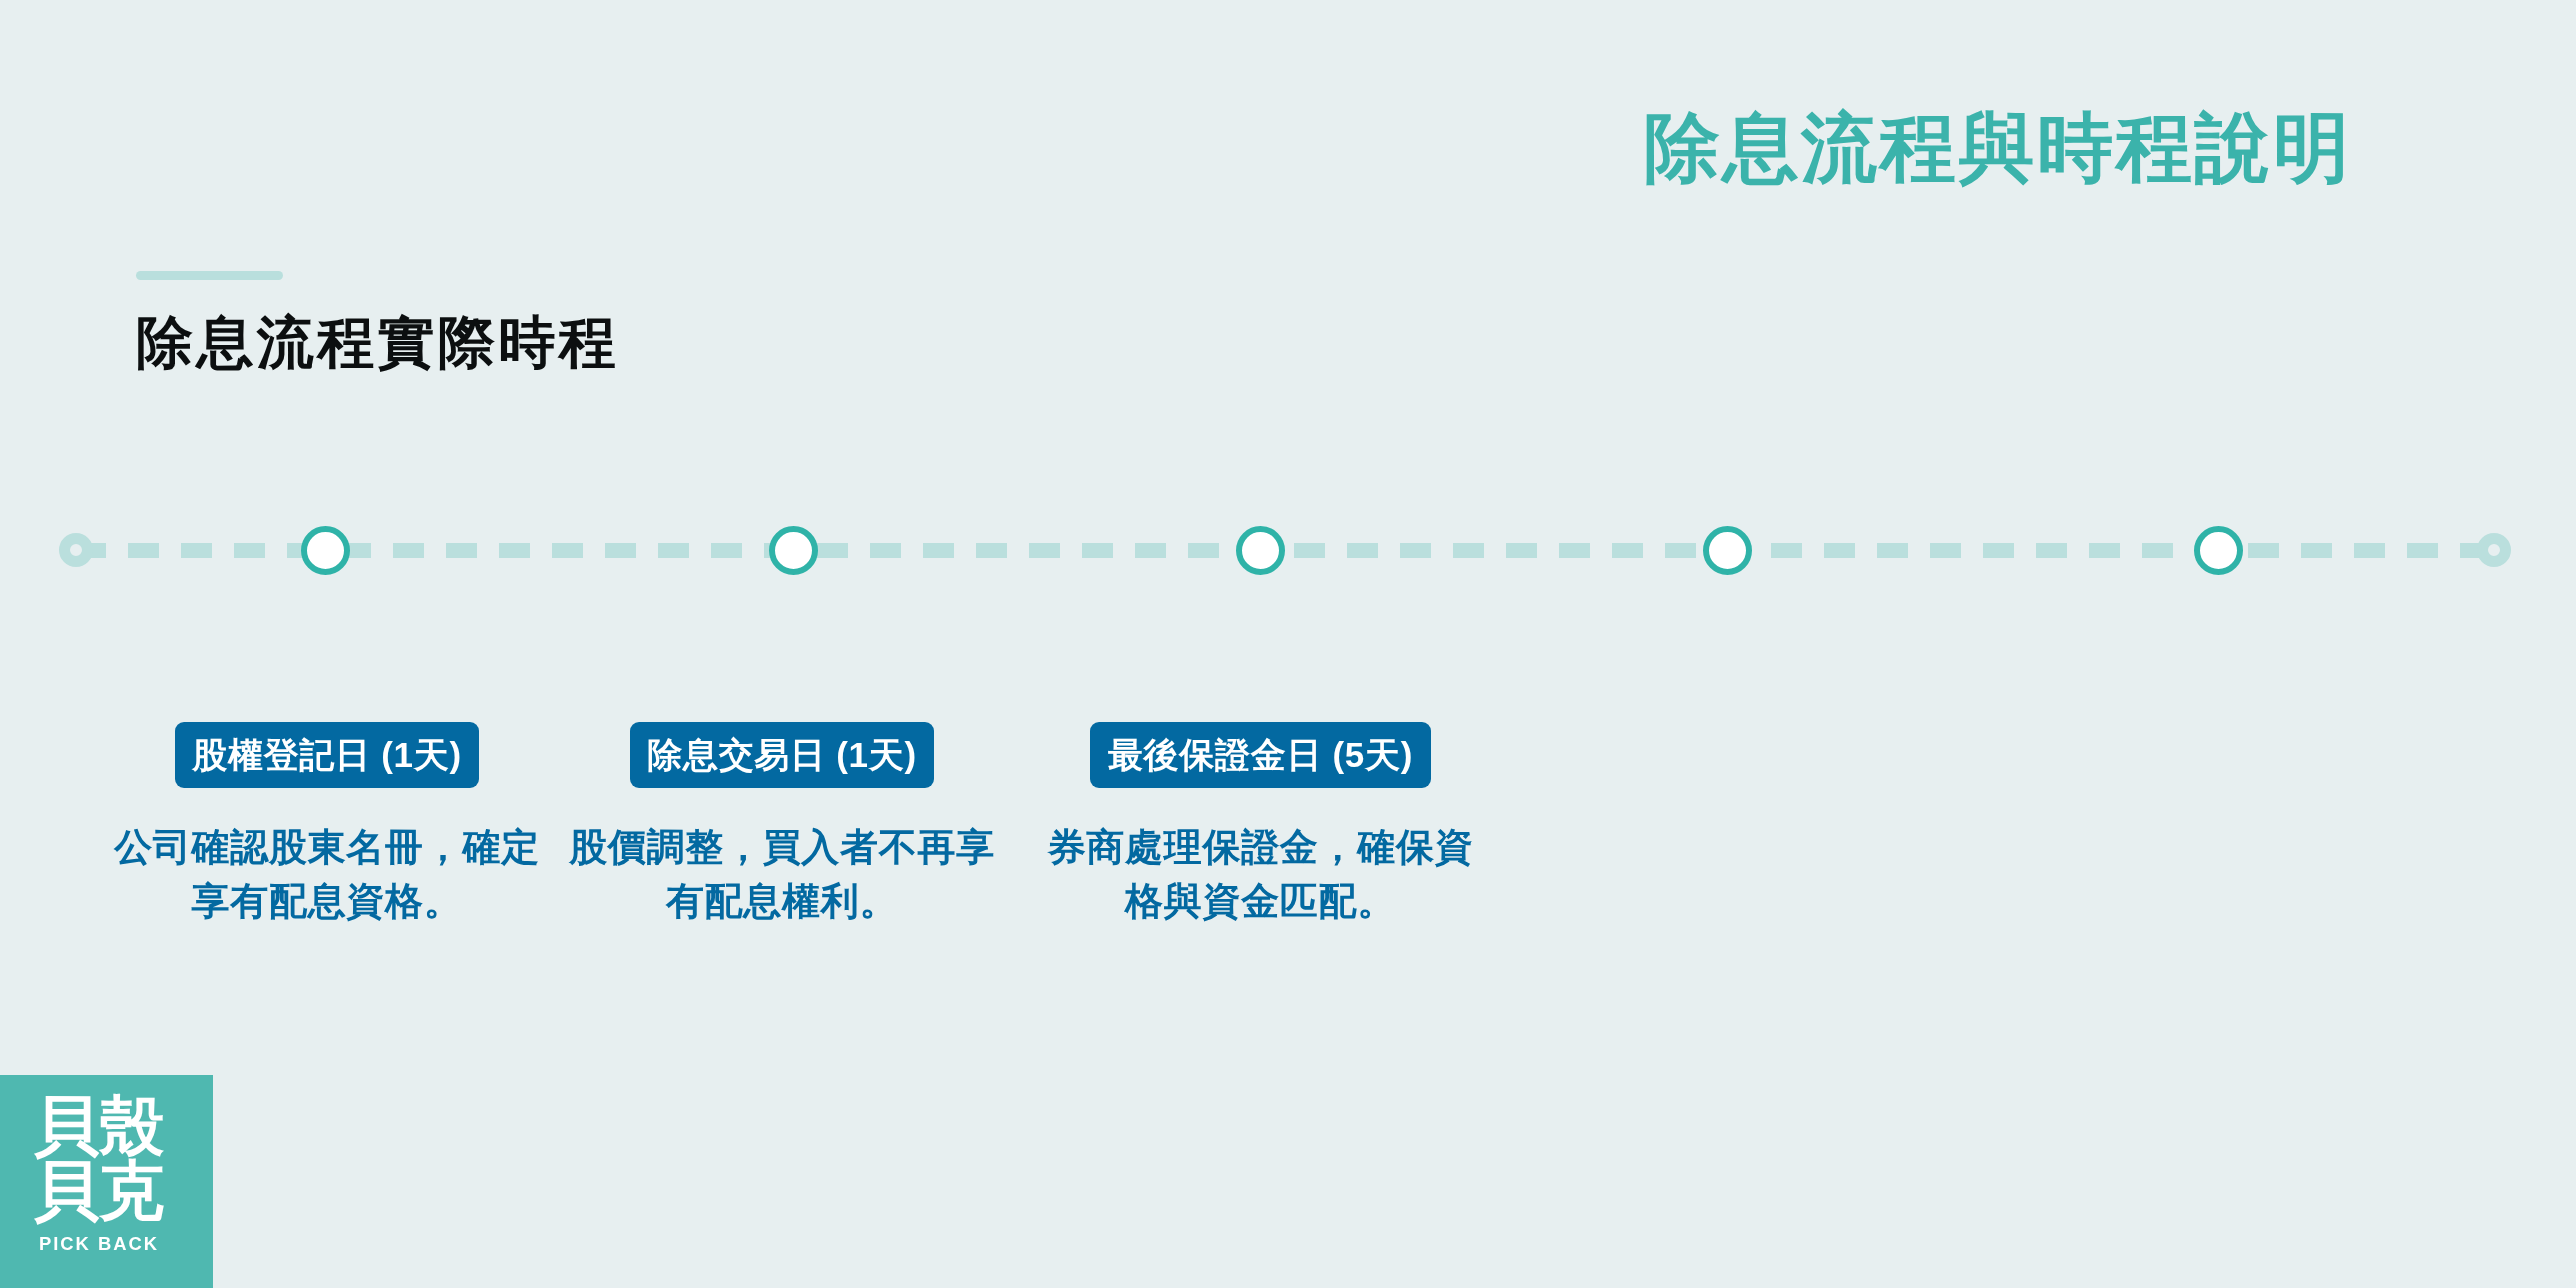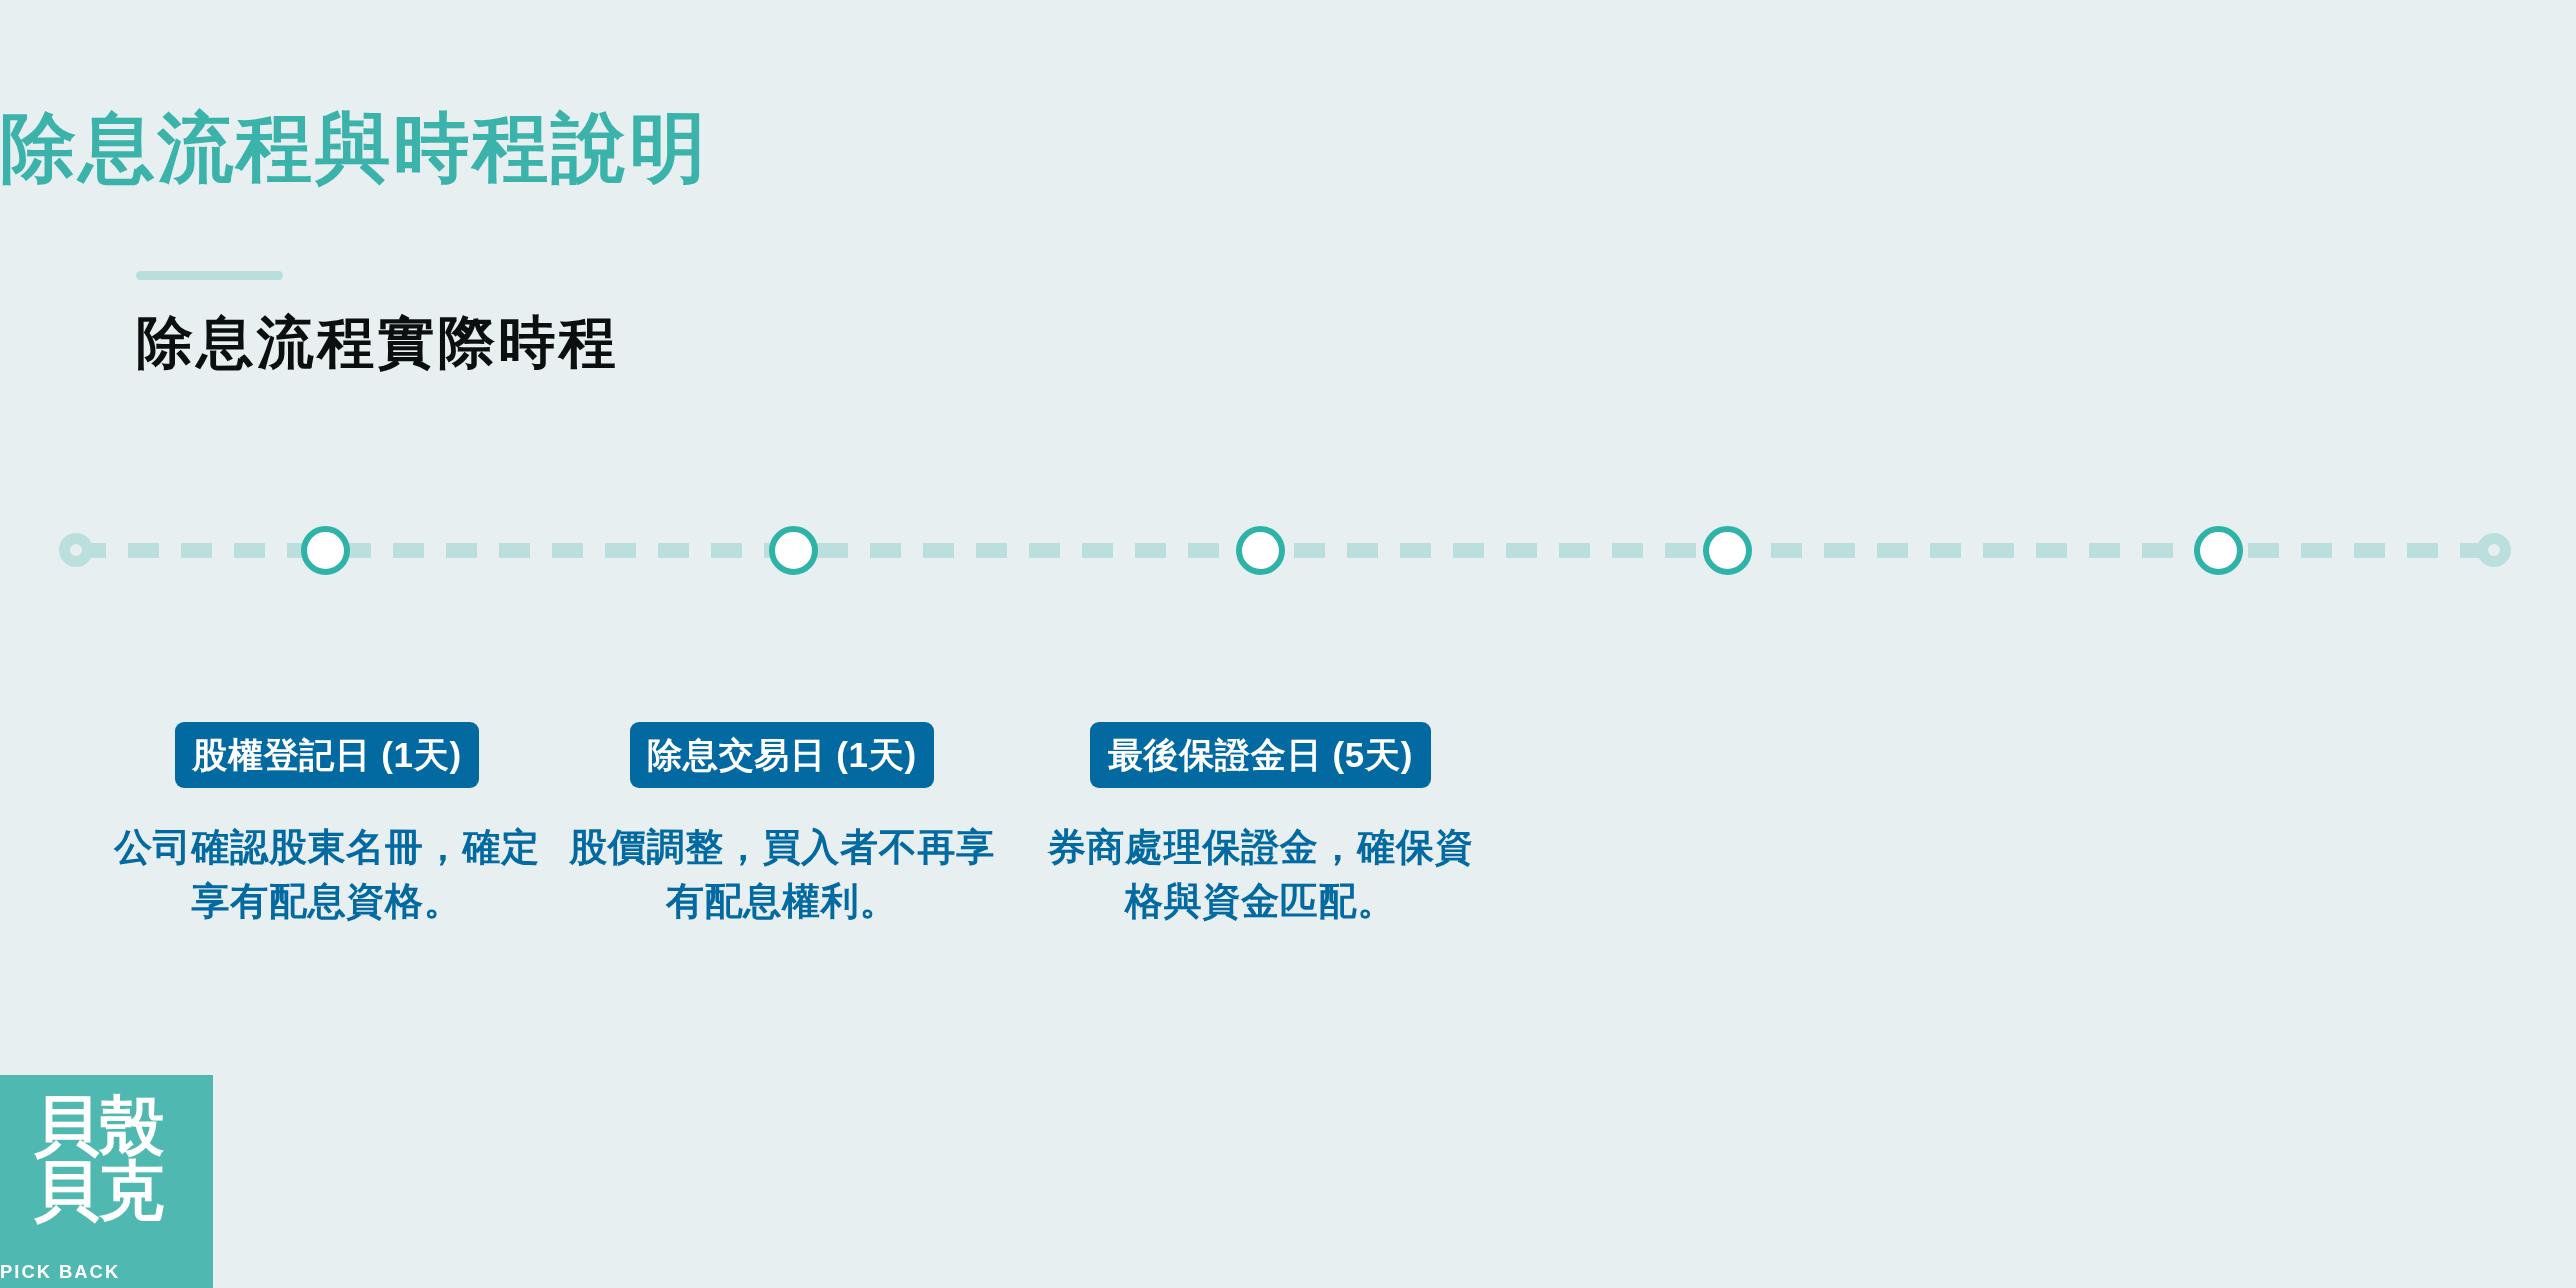--- a/index.html
+++ b/index.html
@@ -14,26 +14,27 @@
     overflow: hidden;
     position: relative;
   }
 
   
   #main-title {
     position: absolute;
     top: 106px;
     left: 0;
     width: 2324px;
-    text-align: left;
+    text-align: right;
     color: #3bb3ab;
     font-size: 76px;
     font-weight: 700;
     letter-spacing: 2.7px;
     line-height: 1.1;
+    padding-left: 28px;
   }
 
   
   #section-divider {
     position: absolute;
     top: 271px;
     left: 136px;
     width: 147px;
     height: 8.9px;
     border-radius: 4.8px;
@@ -155,26 +156,26 @@
     font-weight: 700;
     line-height: 64px;
     text-align: center;
     font-family: "DejaVu Sans", sans-serif;
   }
   #logo-wordmark {
     position: absolute;
     top: 158px;
     left: 0;
     width: 198px;
+    text-align: center;
     color: #ffffff;
     font-size: 18.4px;
     font-weight: 700;
     letter-spacing: 2px;
     font-family: "Liberation Sans", sans-serif;
-    margin-top: 28px;
   }
 </style>
 </head>
 <body>
 
 <div id="main-title">除息流程與時程說明</div>
 
 <div id="section-divider"></div>
 <div id="section-title">除息流程實際時程</div>
 

